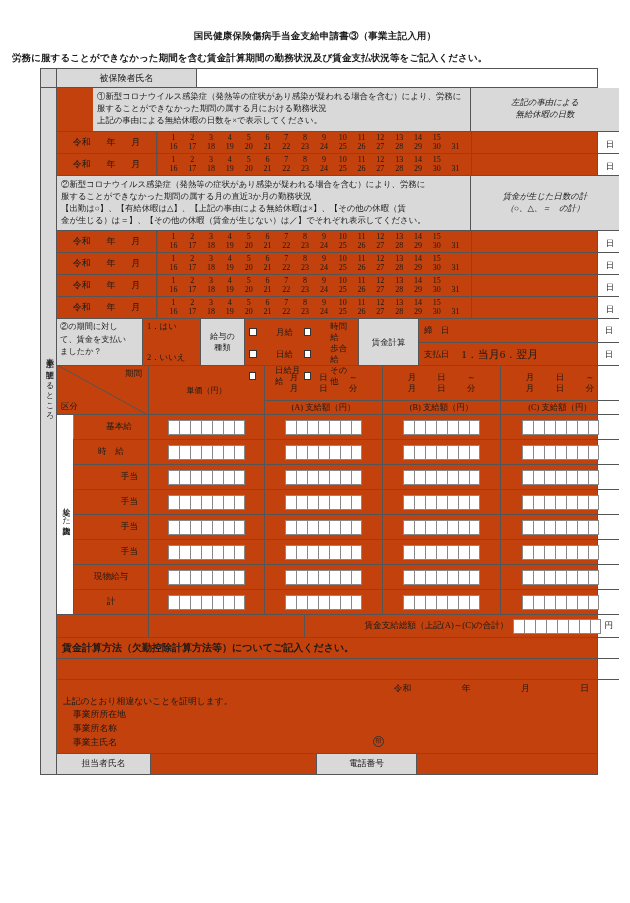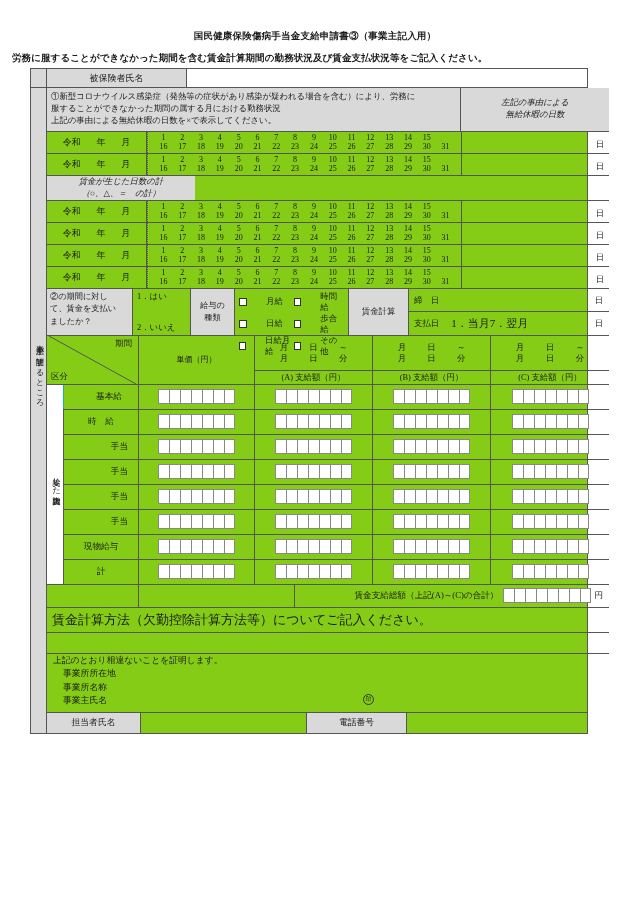--- a/index.html
+++ b/index.html
@@ -22,25 +22,25 @@
     text-align: center; font-size: 9.5px; font-weight: bold;
     letter-spacing: .2px;
   }
   .doc-subtitle {
     position: absolute; left: 12px; top: 52px; width: 610px;
     font-size: 9.5px; font-weight: bold; letter-spacing: .1px;
   }
 
   
   .frame {
-    position: absolute; left: 30px; top: 68px;
+    position: absolute; left: 40px; top: 68px;
     width: 558px;
     border: 1px solid #555;
     box-sizing: border-box;
-    background: #84cc16;
+    background: #c2410c;
   }
   .row { display: flex; }
   .cell { box-sizing: border-box; position: relative; }
   .b-r { border-right: 1px solid #555; }
   .b-b { border-bottom: 1px solid #555; }
   .b-t { border-top: 1px solid #555; }
   .shade { background: #d9d9d9; }
   .center { display: flex; align-items: center; justify-content: center; text-align: center; }
   .vcenter { display: flex; align-items: center; }
 
@@ -134,21 +134,21 @@
     border-right: none;
     box-sizing: border-box;
     background: #fff;
   }
   .boxes .bx:last-child { border-right: 1px solid #888; }
 
   .total-row { display: flex; align-items: center; }
   .total-label { flex: 1; text-align: right; font-size: 8.6px; padding-right: 5px; }
   .total-unit { font-size: 8.6px; padding-left: 3px; }
 
-  .calcmethod { font-size: 13px; padding: 3px 5px; }
+  .calcmethod { font-size: 10px; padding: 3px 5px; font-weight: bold; }
   .foot-date { text-align: right; font-size: 8.8px; padding: 3px 8px 0 0; }
   .foot-date span { display: inline-block; }
   .cert { font-size: 8.8px; padding: 1px 0 0 6px; }
   .foot-fields { font-size: 8.8px; padding-left: 16px; line-height: 1.55; position: relative; }
   .seal {
     display: inline-block; width: 9px; height: 9px; border: 1px solid #333;
     border-radius: 50%; font-size: 6px; line-height: 9px; text-align: center;
     position: absolute; left: 300px;
   }
   .tan-label { width: 94px; height: 20px; background: #d9d9d9; font-size: 8.8px; }
@@ -172,21 +172,21 @@
       <div class="cell name-input"></div>
     </div>
 
     <div class="row">
 
       <div class="cell rail b-r">事業主が証明するところ</div>
 
       <div class="cell" style="flex:1;">
 
         <div class="row b-b">
-          <div class="cell sec-head b-r" style="flex:1;">
+          <div class="cell sec-head b-r" style="flex:1;margin-left:36px;">
             <div>①新型コロナウイルス感染症（発熱等の症状があり感染が疑われる場合を含む）により、労務に</div>
             <div>服することができなかった期間の属する月における勤務状況</div>
             <div>上記の事由による無給休暇の日数を×で表示してください。</div>
           </div>
           <div class="cell sec-right center" style="flex-direction:column;">
             <div>左記の事由による</div>
             <div>無給休暇の日数</div>
           </div>
         </div>
 
@@ -287,20 +287,26 @@
                   <span>31</span>
                 </div>
             </div>
             <div class="cell m-count" style="border-left:1px solid #555;">
               <span class="unit">日</span>
             </div>
           </div>
         </div>
 
         <div class="row b-b">
+          <div class="cell sec-head b-r" style="flex:1;">
+            <div>②新型コロナウイルス感染症（発熱等の症状があり感染が疑われる場合を含む）により、労務に</div>
+            <div>服することができなかった期間の属する月の直近3か月の勤務状況</div>
+            <div>【出勤は○】、【有給休暇は△】、【上記の事由による無給休暇は×】、【その他の休暇（賃</div>
+            <div>金が生じる）は＝】、【その他の休暇（賃金が生じない）は／】でそれぞれ表示してください。</div>
+          </div>
           <div class="cell sec-right center" style="flex-direction:column;">
             <div>賃金が生じた日数の計</div>
             <div>（○、△、＝　の計）</div>
           </div>
         </div>
 
         <div>
           <div class="row b-b">
             <div class="cell m-label b-r vcenter">
               <div class="inner">
@@ -552,21 +558,21 @@
           <div class="cell calc-label b-r center">賃金計算</div>
           <div class="cell calc-box">
             <div class="calc-line b-b">
               <span class="lead">締　日</span>
               <span class="unit">日</span>
             </div>
             <div class="calc-line">
               <span class="lead">支払日</span>
               <span class="sub2">
                 <span>1．当月</span>
-                <span>7．翌月</span>
+                <span>6．翌月</span>
               </span>
               <span class="unit">日</span>
             </div>
           </div>
         </div>
 
 
         <div class="row b-b" style="height:48px;">
           <div class="cell wt-col-kubun b-r">
             <div class="diag">
@@ -1064,20 +1070,29 @@
           <div class="cell" style="flex:1;"></div>
         </div>
 
       </div>
     </div>
 
     <div class="row">
       <div class="cell rail-blank b-r"></div>
       <div class="cell" style="flex:1;">
 
+        <div class="foot-date">
+          <span>令和</span>
+          <span style="width:46px;"></span>
+          <span>年</span>
+          <span style="width:46px;"></span>
+          <span>月</span>
+          <span style="width:46px;"></span>
+          <span>日</span>
+        </div>
 
         <div class="cert">上記のとおり相違ないことを証明します。</div>
 
         <div class="foot-fields">
           <div>事業所所在地</div>
           <div>事業所名称</div>
           <div style="position:relative;">
             <span>事業主氏名</span>
             <span class="seal">印</span>
           </div>

